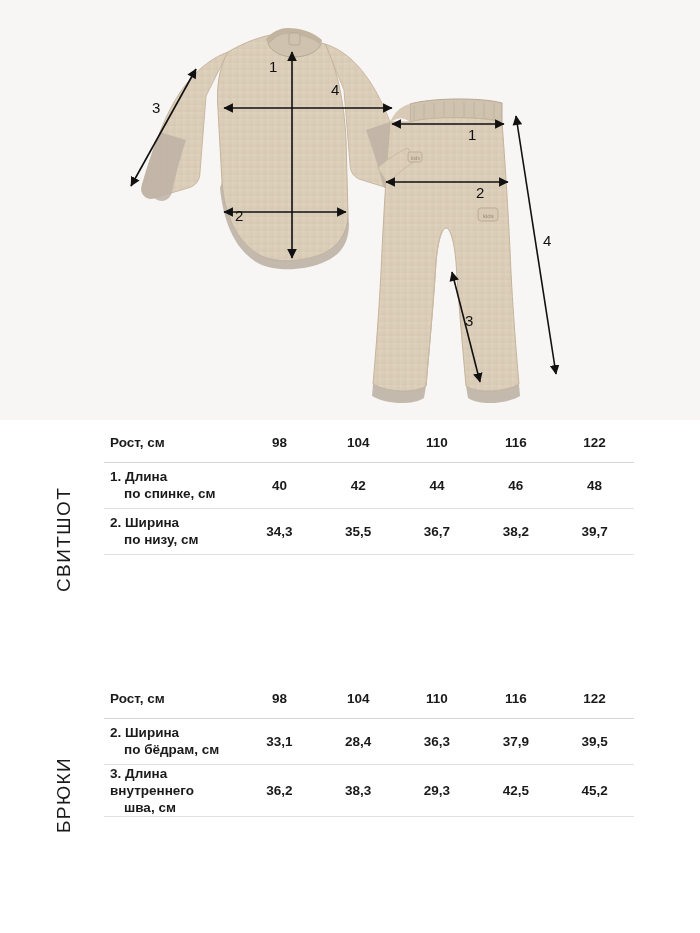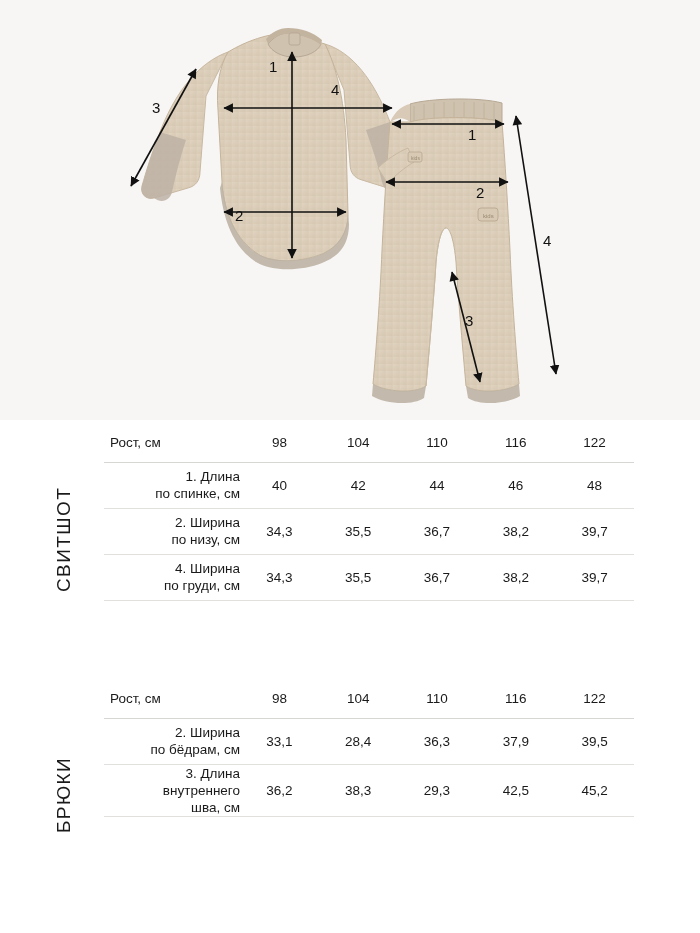--- a/index.html
+++ b/index.html
@@ -54,21 +54,21 @@
   table.size-table {
     position: absolute;
     left: 104px;
     top: 0;
     width: 530px;
     border-collapse: collapse;
     table-layout: fixed;
   }
   table.size-table th,
   table.size-table td {
-    font-weight: 400;
+    font-weight: 700;
     font-size: 13.5px;
     color: #1a1a1a;
     padding: 0;
     vertical-align: middle;
     margin-left: 10px;
   }
   
   table.size-table col.c0 { width: 136px; }
   table.size-table col.cv { width: 78.8px; }
 
@@ -86,21 +86,21 @@
     font-size: 15px;
   }
 
   .data-row td {
     height: 46px;
     border-bottom: 1px solid #e2e0dd;
   }
   .data-row:last-child td { border-bottom: 1px solid #e2e0dd; }
 
   .param {
-    text-align: right;
+    text-align: left;
     padding-left: 6px !important;
     line-height: 1.28;
     font-size: 13.5px;
   }
   .param .num { white-space: nowrap; }
   .param .l2 { display: block; padding-left: 14px; }
   .param.single-indent .l2 { padding-left: 14px; }
   .val {
     text-align: center;
     font-size: 15px;
@@ -269,32 +269,20 @@
             <span class="num">2.</span>
             <span>Ширина</span>
             <span class="l2">по низу, см</span>
           </td>
           <td class="val">34,3</td>
           <td class="val">35,5</td>
           <td class="val">36,7</td>
           <td class="val">38,2</td>
           <td class="val">39,7</td>
         </tr>
-        <tr class="data-row">
-          <td class="param">
-            <span class="num">4.</span>
-            <span>Ширина</span>
-            <span class="l2">по груди, см</span>
-          </td>
-          <td class="val">34,3</td>
-          <td class="val">35,5</td>
-          <td class="val">36,7</td>
-          <td class="val">38,2</td>
-          <td class="val">39,7</td>
-        </tr>
       </tbody>
     </table>
   </div>
 
   <div class="table-block" id="pants-block">
     <div class="side-label">БРЮКИ</div>
     <table class="size-table">
       <colgroup>
         <col class="c0">
           <col class="cv">

